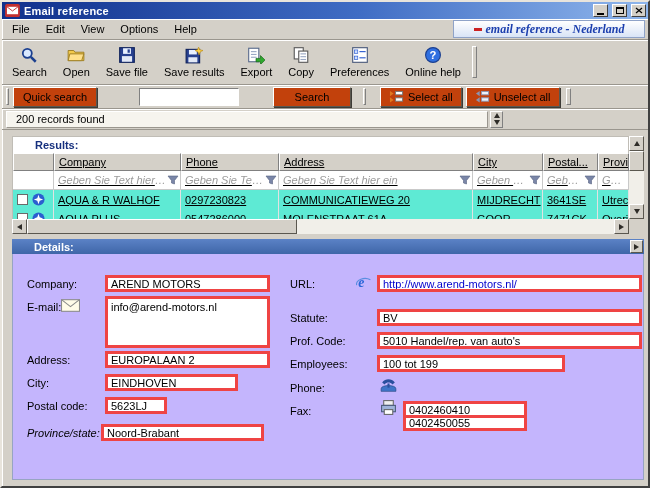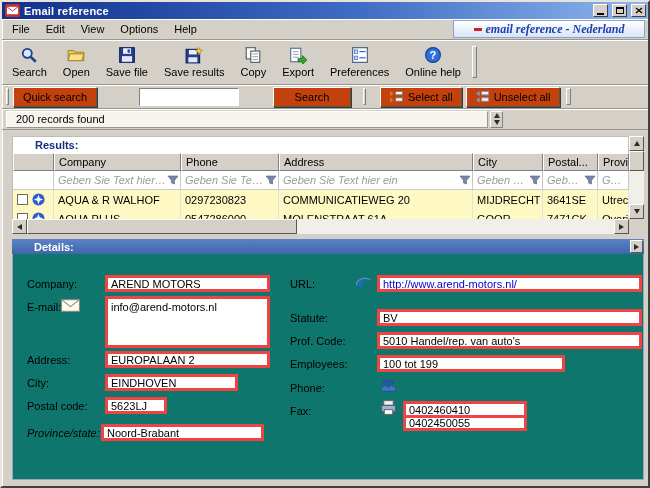--- a/index.html
+++ b/index.html
@@ -60,21 +60,21 @@
 
   
   .content { flex:1; padding:6px 4px 6px 10px; display:flex; flex-direction:column; overflow:hidden; }
 
   .results-wrap { display:flex; }
   .results-main { flex:1; display:flex; flex-direction:column; min-width:0; }
   .results-titlebar { height:17px; background:#fff; border:1px solid #c0bdb6; border-bottom:none;
                       display:flex; align-items:center; padding-left:22px; }
   .results-title { font-weight:bold; color:#16307e; }
 
-  .grid-viewport { height:66px; overflow:hidden; background:#fef9c3; border-left:1px solid #c0bdb6; }
+  .grid-viewport { height:66px; overflow:hidden; background:#5eead4; border-left:1px solid #c0bdb6;text-decoration:underline; }
   .grow { display:grid; grid-template-columns:41px 127px 98px 194px 70px 55px minmax(0,1fr); }
   .hcell { background:#d4d0c8; border:1px solid; border-color:#fff #808080 #808080 #fff;
            padding:2px 4px; white-space:nowrap; overflow:hidden; height:18px; }
   .fcell { background:#fff; border-right:1px solid #c9c9c9; border-bottom:1px solid #c9c9c9;
            height:19px; display:flex; align-items:center; padding:0 1px 0 4px; min-width:0; }
   .fcell .ftext { flex:1; font-style:italic; color:#9a9a9a; white-space:nowrap; overflow:hidden; text-overflow:ellipsis; }
   .fcell svg { width:12px; height:12px; flex:0 0 auto; }
   .dcell { height:19px; display:flex; align-items:center; padding:0 4px; border-right:1px solid #e2e2e2;
            white-space:nowrap; overflow:hidden; }
   .rowsel { gap:4px; }
@@ -98,21 +98,21 @@
   .hthumb { position:absolute; top:0; bottom:0; left:0; width:270px; background:#d4d0c8;
             border:1px solid; border-color:#fff #5a574f #5a574f #fff; }
   .corner { width:15px; height:15px; background:#d4d0c8; }
 
   
   .details-titlebar { height:15px; margin-top:5px; background:linear-gradient(#5b82c6,#3f66a8);
                       display:flex; align-items:center; padding-left:22px; }
   .details-title { color:#fff; font-weight:bold; flex:1; }
   .dt-btn { width:13px; height:13px; margin-right:1px; background:#d4d0c8; border:1px solid; border-color:#fff #5a574f #5a574f #fff;
             display:flex; align-items:center; justify-content:center; }
-  .details-panel { flex:1; background:#0f766e; position:relative; border:1px solid #97a4c2; border-top:none; }
+  .details-panel { flex:1; background:#c4b5fd; position:relative; border:1px solid #97a4c2; border-top:none; }
   .dlabel { position:absolute; white-space:nowrap; }
   .dfield { position:absolute; height:17px; background:#fff; border:3px solid #ef4444;
             display:flex; align-items:center; padding:0 3px; white-space:nowrap; overflow:hidden; }
   .dfield.multiline { height:52px; align-items:flex-start; padding-top:2px; }
   .dicon { position:absolute; }
   .link { color:#0000cc; text-decoration:underline; }
 </style>
 </head>
 <body>
 
@@ -178,37 +178,37 @@
       <svg viewBox="0 0 16 16">
           <rect x="1" y="3" width="12" height="12" fill="#27408f" stroke="#10235c"></rect>
           <rect x="3.5" y="3.5" width="7" height="4" fill="#e8f0ff"></rect>
           <rect x="3" y="10" width="8" height="4.5" fill="#e3e9f6"></rect>
           <path d="M12 1l1.2 2.4L16 4l-2.4 1.2L12.5 8l-1-2.6L9 4l2.4-.8z" fill="#ffd24a" stroke="#b8860b" stroke-width=".5"></path>
         </svg>
       <span>Save results</span>
     </span>
     <span class="tool-btn">
       <svg viewBox="0 0 16 16">
+          <rect x="1.5" y="2" width="9" height="12" fill="#fff" stroke="#5a6b8c"></rect>
+          <line x1="3.5" y1="5" x2="8.5" y2="5" stroke="#9aa8c4"></line>
+          <line x1="3.5" y1="7.5" x2="8.5" y2="7.5" stroke="#9aa8c4"></line>
+          <line x1="3.5" y1="10" x2="8.5" y2="10" stroke="#9aa8c4"></line>
+          <path d="M8 11h4v-2.5l4 4-4 4V14H8z" fill="#2ea82e" stroke="#176617" stroke-width=".6"></path>
+        </svg>
+      <span>Export</span>
+    </span>
+    <span class="tool-btn">
+      <svg viewBox="0 0 16 16">
           <rect x="2" y="1.5" width="8" height="10" fill="#fff" stroke="#5a5a5a"></rect>
           <rect x="6" y="4.5" width="8" height="10" fill="#fff" stroke="#5a5a5a"></rect>
           <line x1="7.5" y1="7" x2="12.5" y2="7" stroke="#9aa8c4"></line>
           <line x1="7.5" y1="9.5" x2="12.5" y2="9.5" stroke="#9aa8c4"></line>
           <line x1="7.5" y1="12" x2="12.5" y2="12" stroke="#9aa8c4"></line>
         </svg>
       <span>Copy</span>
-    </span>
-    <span class="tool-btn">
-      <svg viewBox="0 0 16 16">
-          <rect x="1.5" y="2" width="9" height="12" fill="#fff" stroke="#5a6b8c"></rect>
-          <line x1="3.5" y1="5" x2="8.5" y2="5" stroke="#9aa8c4"></line>
-          <line x1="3.5" y1="7.5" x2="8.5" y2="7.5" stroke="#9aa8c4"></line>
-          <line x1="3.5" y1="10" x2="8.5" y2="10" stroke="#9aa8c4"></line>
-          <path d="M8 11h4v-2.5l4 4-4 4V14H8z" fill="#2ea82e" stroke="#176617" stroke-width=".6"></path>
-        </svg>
-      <span>Export</span>
     </span>
     <span class="tool-btn">
       <svg viewBox="0 0 16 16">
           <rect x="1.5" y="1.5" width="13" height="13" fill="#fff" stroke="#4a5a7a"></rect>
           <rect x="3" y="3.5" width="3" height="3" fill="#cfe0ff" stroke="#2a5ad0" stroke-width=".6"></rect>
           <rect x="3" y="9" width="3" height="3" fill="#cfe0ff" stroke="#2a5ad0" stroke-width=".6"></rect>
           <line x1="7.5" y1="5" x2="13" y2="5" stroke="#2a5ad0"></line>
           <line x1="7.5" y1="10.5" x2="13" y2="10.5" stroke="#2a5ad0"></line>
         </svg>
       <span>Preferences</span>

